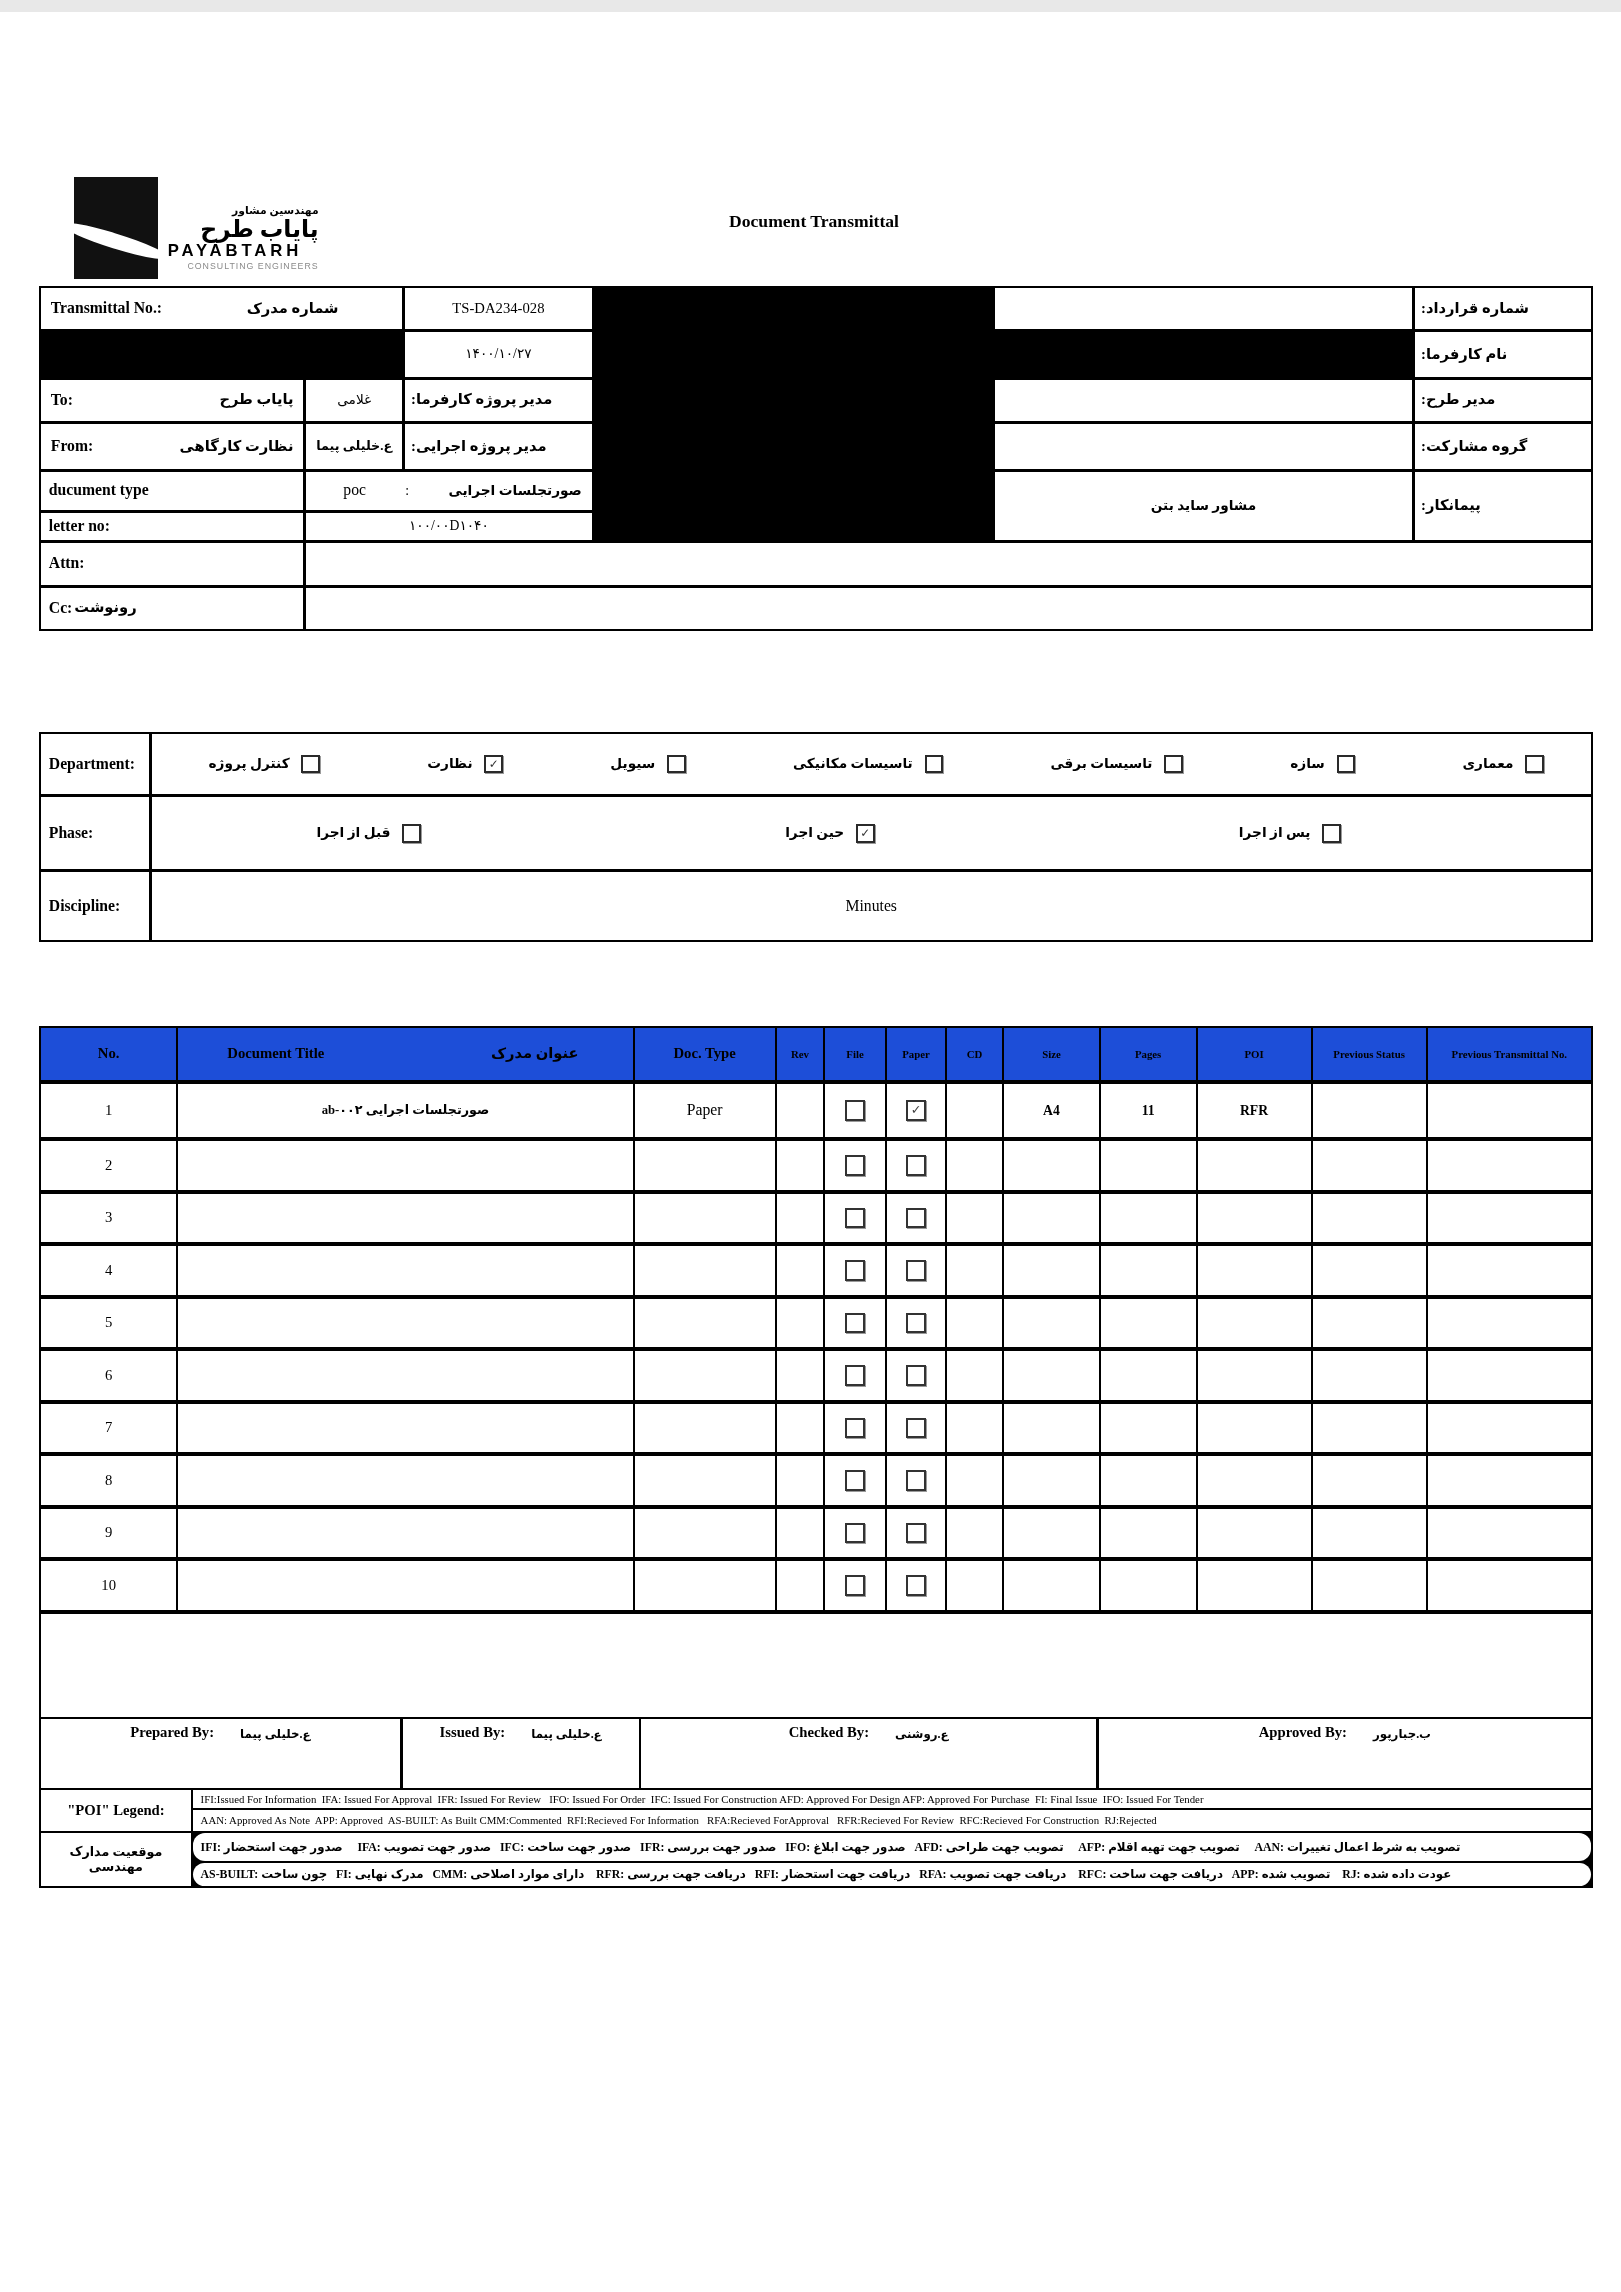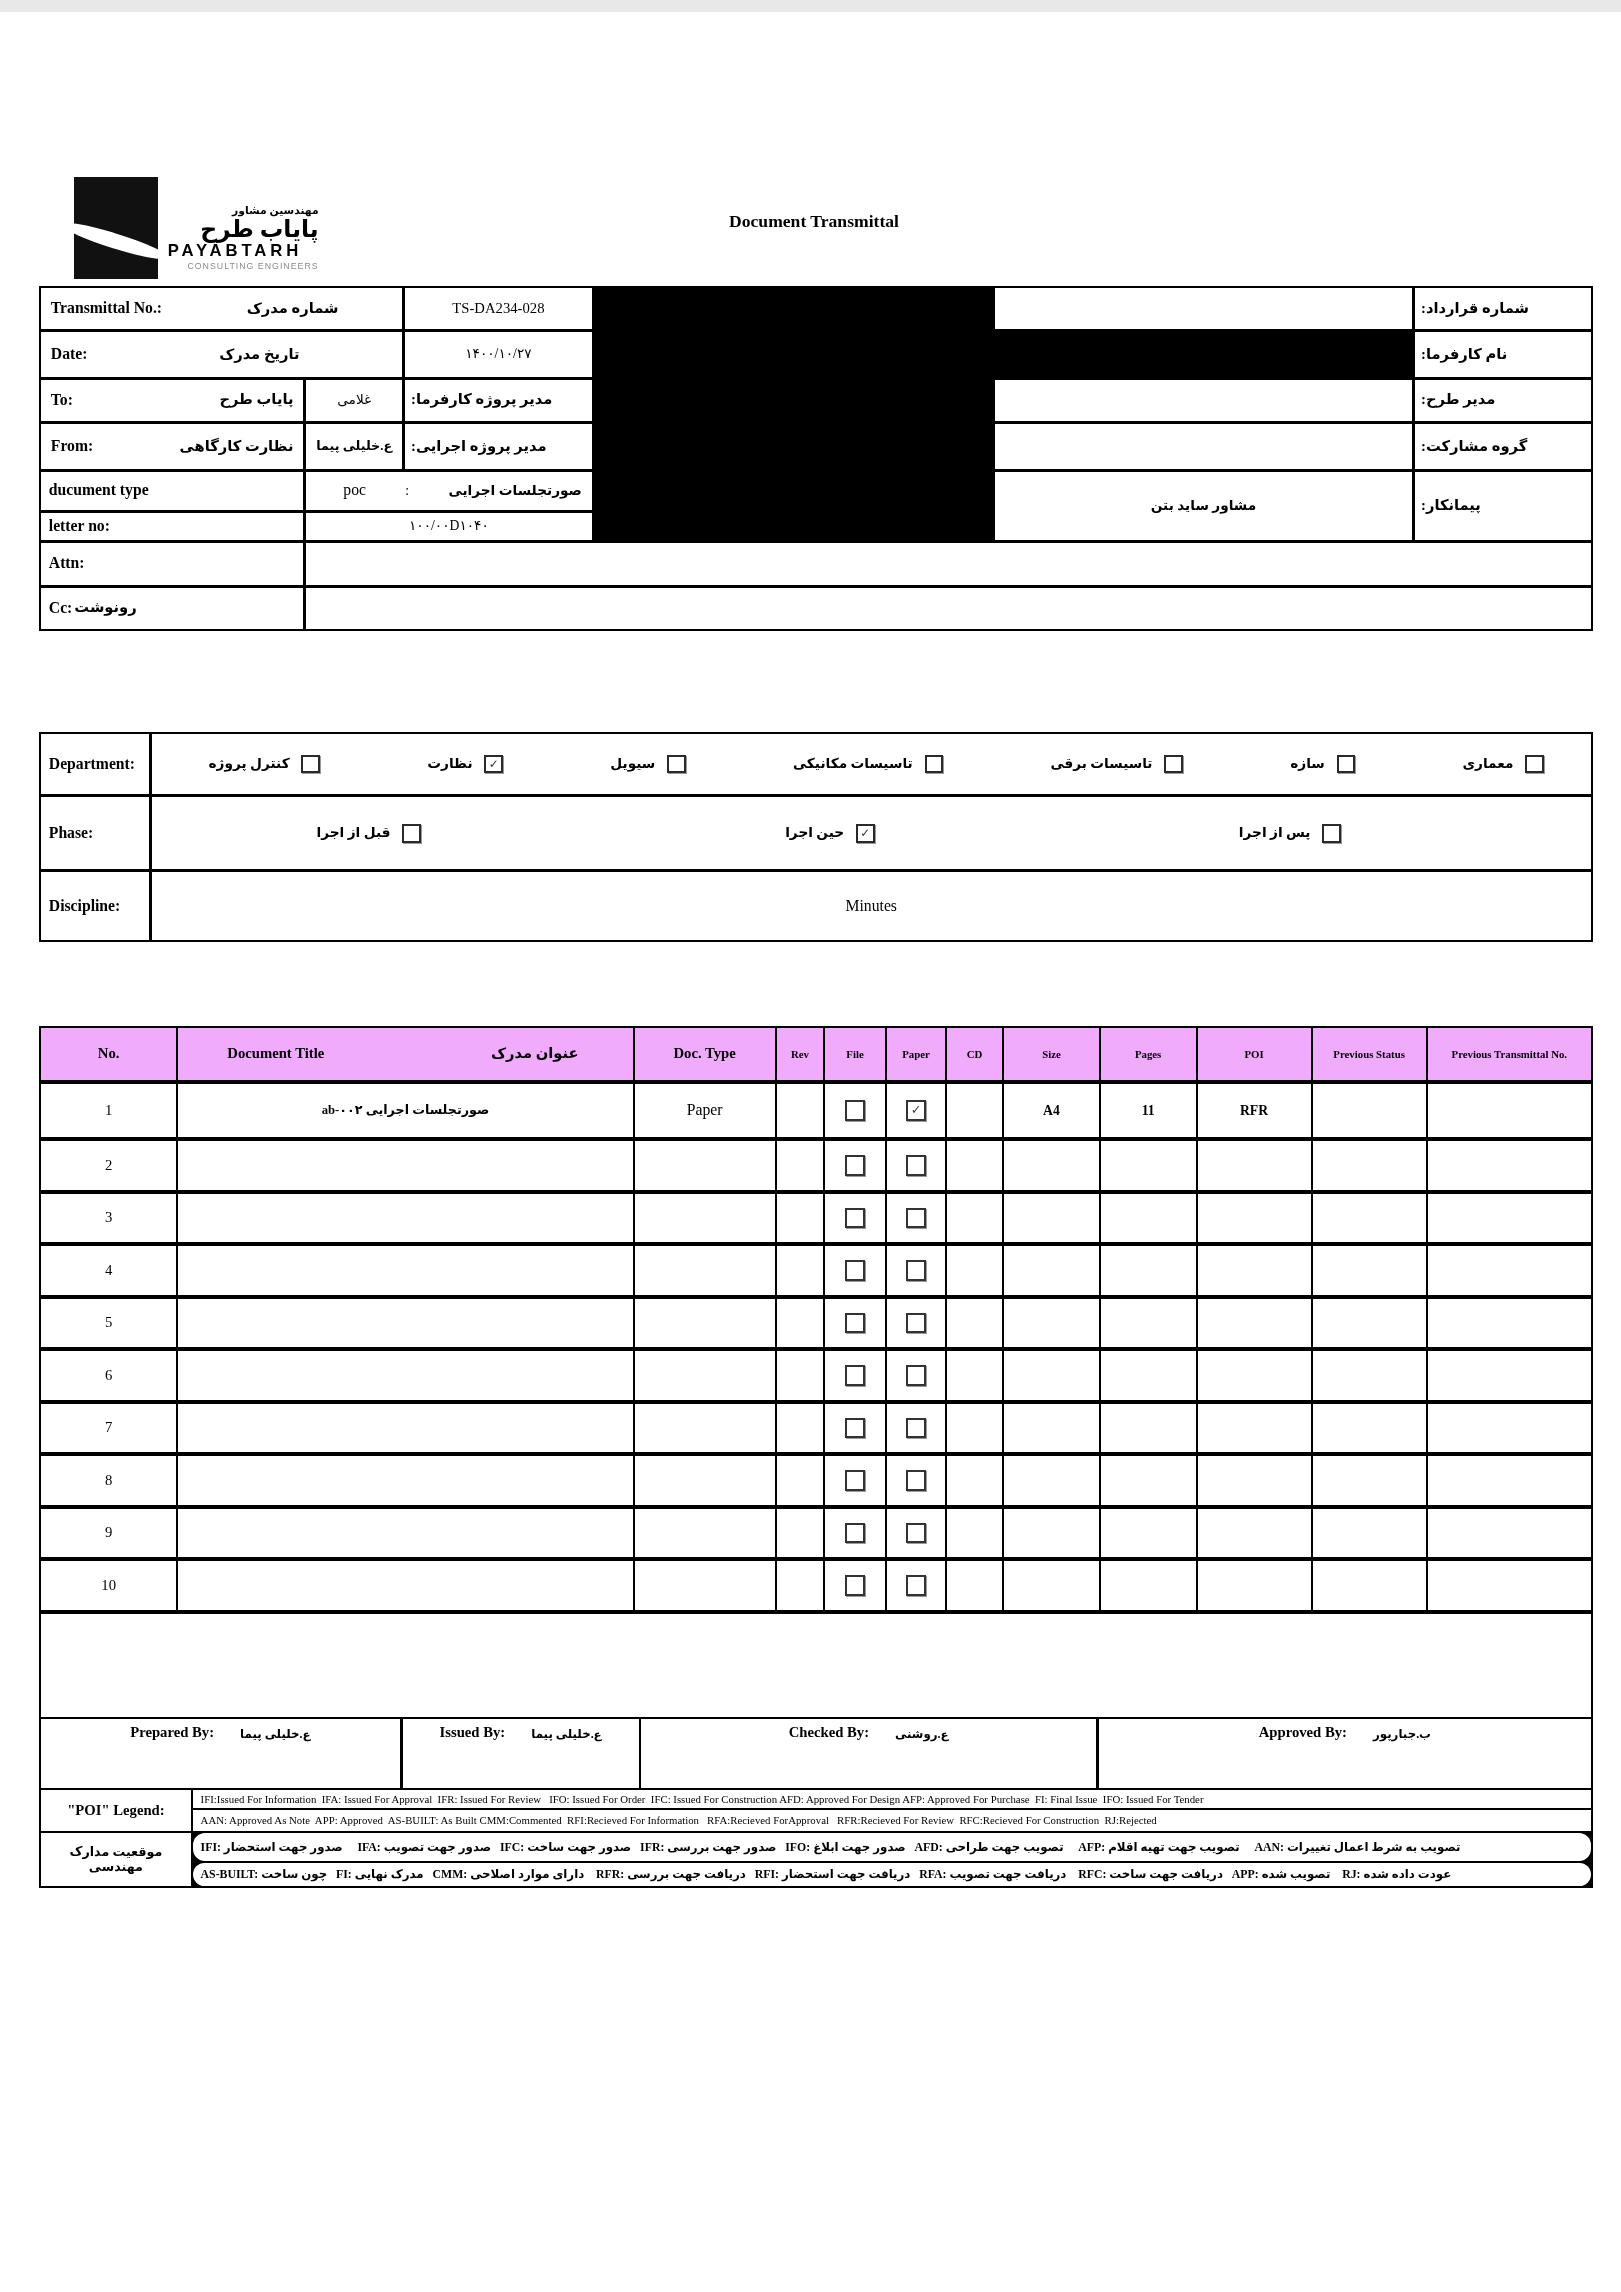--- a/index.html
+++ b/index.html
@@ -49,21 +49,21 @@
   .chk-item{display:inline-flex;align-items:center;gap:11.8px;}
   .chk-label{font-weight:bold;font-size:13.7px;direction:rtl;}
   .chk-box{width:14.7px;height:14.7px;border:2px solid #2a2a2a;background:#fff;box-shadow:1px 1px 0 #9a9a9a;
            display:inline-flex;align-items:center;justify-content:center;font-size:11.8px;color:#333;}
 
   
   #doc-table{top:1014px;width:1550px;height:691px;
              grid-template-columns:140fr 470fr 145fr 48fr 62fr 60fr 57fr 98fr 98fr 117fr 117fr 169fr;
              grid-template-rows:57fr 58fr 53fr 53fr 53fr 53fr 53fr 53fr 53fr 53fr 53fr 115fr;
              gap:3.9px 2px;}
-  .hd{background:#f0abfc;font-weight:bold;}
+  .hd{background:#1d4ed8;font-weight:bold;}
   .hd-big{font-size:14.7px;}
   .hd-sm{font-size:10.8px;text-align:center;}
   .hd-title{justify-content:space-between;padding:0 54px 0 49px;}
   .num{font-size:14.7px;}
   .cb2{width:16.7px;height:16.7px;border:2px solid #333;background:#fff;box-shadow:1px 1px 0 #9a9a9a;
        display:inline-flex;align-items:center;justify-content:center;font-size:12.7px;color:#444;}
   .val13{font-weight:bold;font-size:13.7px;}
 
   
   #sig-row{top:1705px;width:1550px;height:71px;
@@ -102,24 +102,20 @@
 
   <div id="top-table" class="tbl">
     <div class="c split" style="grid-area:1/1/2/3">
       <span class="en-label">Transmittal No.:</span>
       <span class="fa-label rtl" style="padding-right:54px">شماره مدرک</span>
     </div>
     <div class="c" style="grid-area:1/3/2/4;font-size:14.7px">TS-DA234-028</div>
     <div class="c" style="grid-area:1/5/2/6"></div>
     <div class="c roleL" style="grid-area:1/6/2/7">شماره قرارداد:</div>
 
-    <div class="c split" style="grid-area:2/1/3/3">
-      <span class="en-label">Date:</span>
-      <span class="fa-label rtl" style="padding-right:93px">تاریخ مدرک</span>
-    </div>
     <div class="c" style="grid-area:2/3/3/4">۱۴۰۰/۱۰/۲۷</div>
     <div class="c roleL" style="grid-area:2/6/3/7">نام کارفرما:</div>
 
     <div class="c split" style="grid-area:3/1/4/2">
       <span class="en-label">To:</span>
       <span class="fa-label rtl">پایاب طرح</span>
     </div>
     <div class="c rtl" style="grid-area:3/2/4/3">غلامی</div>
     <div class="c roleL" style="grid-area:3/3/4/4">مدیر پروژه کارفرما:</div>
     <div class="c" style="grid-area:3/5/4/6"></div>

